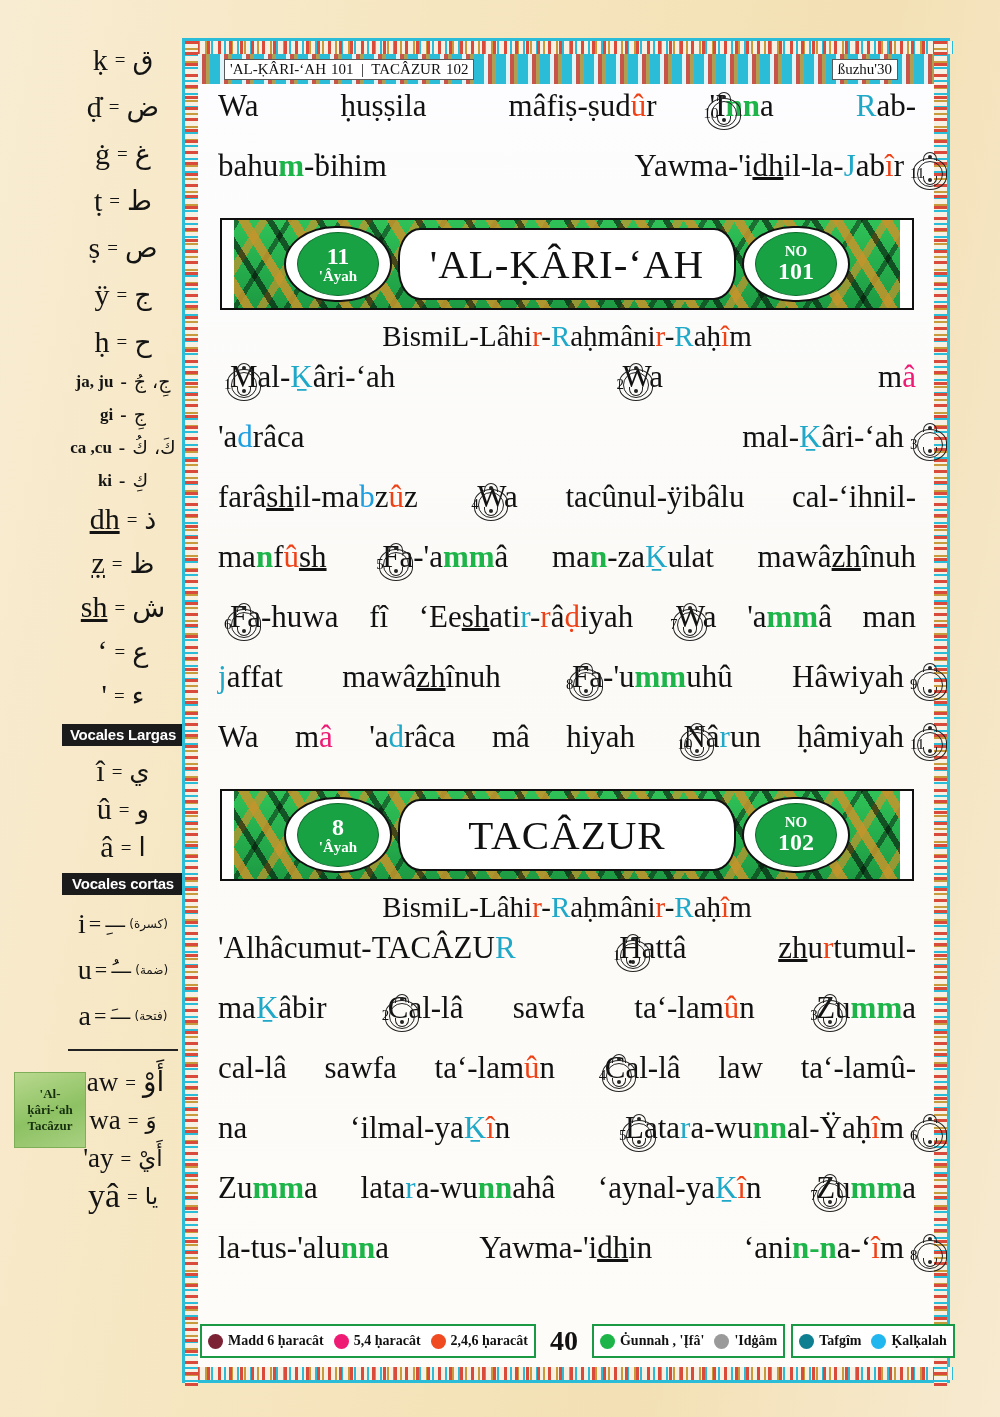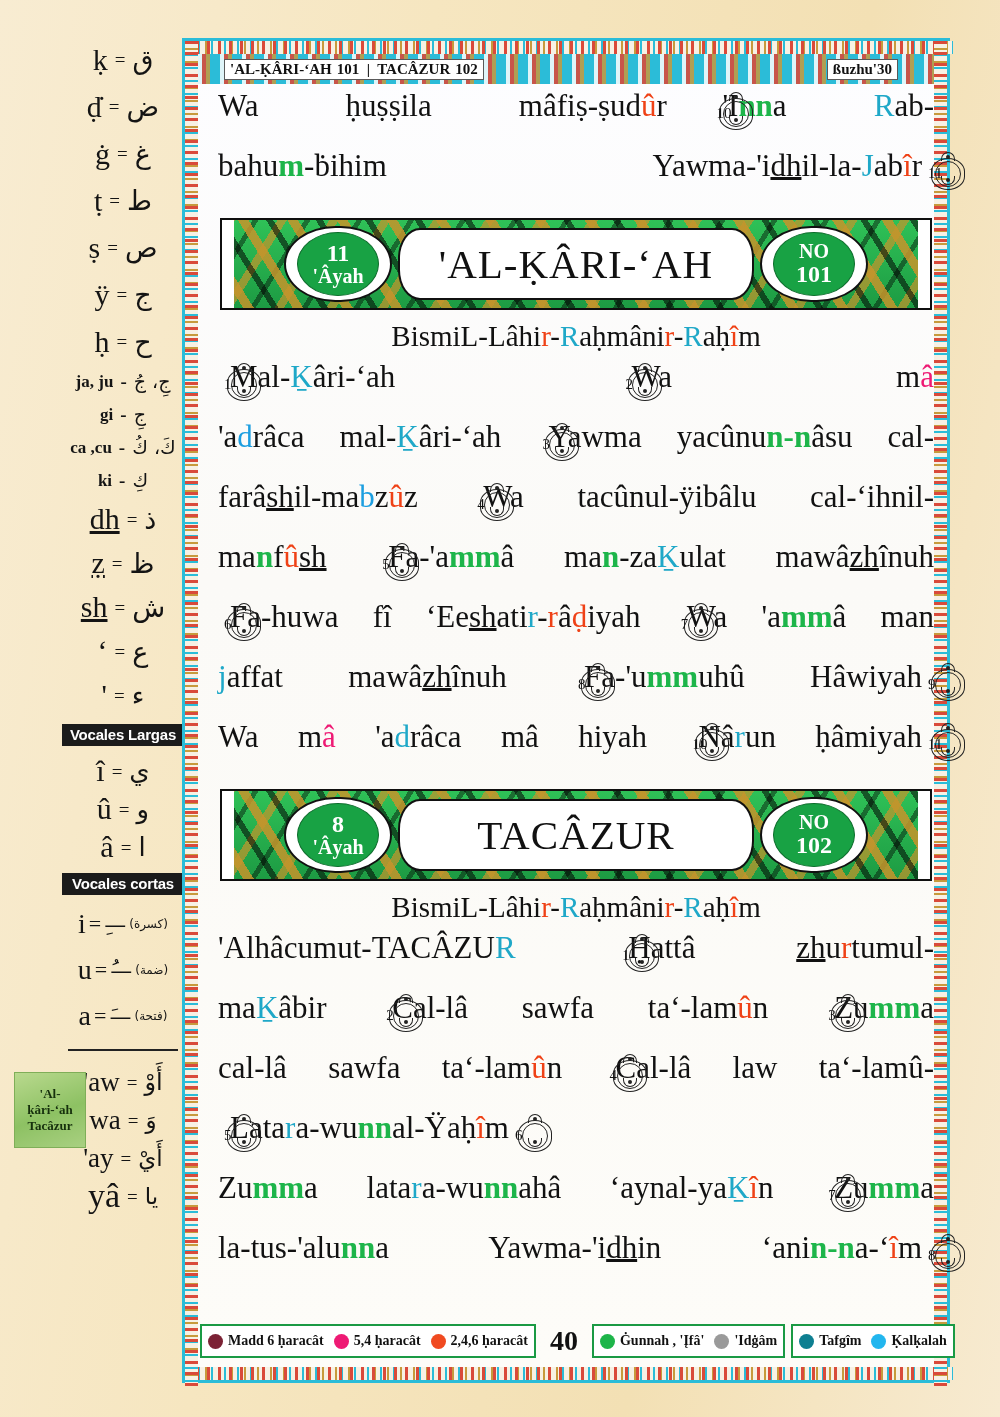--- a/index.html
+++ b/index.html
@@ -112,29 +112,29 @@
     background-color: #2bbcd8;
     background-image:
       repeating-linear-gradient(90deg,
         rgba(255,255,255,.85) 0 4px, rgba(217,74,58,.9) 4px 8px,
         rgba(199,154,60,.85) 8px 12px, rgba(43,188,216,0) 12px 22px);
     display: flex; align-items: center;
     font-family: "Liberation Serif", serif;
   }
   .hdrbox {
     background: #ffffff; border: 1px solid #5a5a5a;
-    font-size: 15px; font-weight: bold; color: #111;
+    font-size: 15px; font-weight: normal; color: #111;
     padding: 2px 5px; line-height: 1; white-space: nowrap;
   }
   #hdr-left  { margin-left: 26px; }
   #hdr-right { position: absolute; right: 36px; }
   .hdr-num { margin-left: 5px; }
 
   
-  #body { padding: 6px 0 0 20px; }
+  #body { padding: 6px 18px 0 20px; }
   .line {
     font-size: 31px; color: #111;
     line-height: 1.0; letter-spacing: 0px;
     white-space: nowrap; height: 60px;
     display: flex; align-items: center;
   }
   .line.just { display: block; text-align: justify; text-align-last: justify; }
   .line.just > span { display: inline; }
 
   .c-green { color: #1db54a; font-weight: bold; }
@@ -214,21 +214,21 @@
   }
   .banner .ovbox.l { left: 62px; } .banner .ovbox.r { right: 62px; }
   .banner .oval {
     width: 82px; height: 64px; border-radius: 50%;
     background: #18a244; border: 1.5px solid #0d6d2c;
     display: flex; flex-direction: column;
     align-items: center; justify-content: center;
     color: #ffffff; line-height: 1.05;
   }
   .banner .oval .big  { font-size: 24px; font-weight: bold; }
-  .banner .oval .sml  { font-size: 20px; font-weight: bold; }
+  .banner .oval .sml  { font-size: 15px; font-weight: bold; }
 
   
   .basmala {
     text-align: center; font-size: 29px; color: #111;
     margin: 10px 0 8px 0; font-weight: normal; letter-spacing: 0px;
   }
 
   
   #footer {
     position: absolute; left: 0; right: 16px; bottom: 0;
@@ -376,21 +376,21 @@
       <span class="eqm">=</span>
       <span class="mark">—َ</span>
       <span class="par">(فتحة)</span>
     </div>
 
     <div class="hrule"></div>
 
     <div class="kr t2 med">
       <span class="lat" style="font-size:27px">'aw</span>
       <span class="eq">=</span>
-      <span class="ar" style="font-size:24px">أَوْ</span>
+      <span class="ar" style="font-size:28px">أَوْ</span>
     </div>
     <div class="kr t2 med">
       <span class="lat" style="font-size:27px">wa</span>
       <span class="eq">=</span>
       <span class="ar" style="font-size:23px">وَ</span>
     </div>
     <div class="kr t2 med">
       <span class="lat" style="font-size:27px">'ay</span>
       <span class="eq">=</span>
       <span class="ar" style="font-size:23px">أَيْ</span>
@@ -477,21 +477,20 @@
         <div class="line just">
           <span class="ayah"><span class="tip-t"></span><span class="dot-t"></span><span class="hex"></span><span class="hex2"></span><span class="num">1</span><span class="dot-b"></span><span class="tip-b"></span></span>
           <span>Mal-<span class="c-cyan">Ḵ</span>âri-‘ah</span>
           <span class="ayah"><span class="tip-t"></span><span class="dot-t"></span><span class="hex"></span><span class="hex2"></span><span class="num">2</span><span class="dot-b"></span><span class="tip-b"></span></span>
           <span>Wa m<span class="c-pink">â</span></span>
         </div>
 
         <div class="line just">
           <span>'a<span class="c-blue">d</span>râca mal-<span class="c-cyan">Ḵ</span>âri-‘ah</span>
           <span class="ayah"><span class="tip-t"></span><span class="dot-t"></span><span class="hex"></span><span class="hex2"></span><span class="num">3</span><span class="dot-b"></span><span class="tip-b"></span></span>
-          <span>Yawma yacûnu<span class="c-green">n-n</span>âsu cal-</span>
         </div>
 
         <div class="line just">
           <span>farâ<span class="udl">sh</span>il-ma<span class="c-blue">b</span>z<span class="c-red">û</span>z</span>
           <span class="ayah"><span class="tip-t"></span><span class="dot-t"></span><span class="hex"></span><span class="hex2"></span><span class="num">4</span><span class="dot-b"></span><span class="tip-b"></span></span>
           <span>Wa tacûnul-ÿibâlu cal-‘ihnil-</span>
         </div>
 
         <div class="line just">
           <span>ma<span class="c-green">n</span>f<span class="c-red">û</span><span class="udl">sh</span></span>
@@ -558,20 +557,21 @@
           <span>Zu<span class="c-green">mm</span>a</span>
         </div>
 
         <div class="line just">
           <span>cal-lâ sawfa ta‘-lam<span class="c-red">û</span>n</span>
           <span class="ayah"><span class="tip-t"></span><span class="dot-t"></span><span class="hex"></span><span class="hex2"></span><span class="num">4</span><span class="dot-b"></span><span class="tip-b"></span></span>
           <span>Cal-lâ law ta‘-lamû-</span>
         </div>
 
         <div class="line just">
+          <span>na ‘ilmal-ya<span class="c-cyan">Ḵ</span><span class="c-red">î</span>n</span>
           <span class="ayah"><span class="tip-t"></span><span class="dot-t"></span><span class="hex"></span><span class="hex2"></span><span class="num">5</span><span class="dot-b"></span><span class="tip-b"></span></span>
           <span>Lata<span class="c-cyan">r</span>a-wu<span class="c-green">nn</span>al-Ÿaḥ<span class="c-red">î</span>m</span>
           <span class="ayah"><span class="tip-t"></span><span class="dot-t"></span><span class="hex"></span><span class="hex2"></span><span class="num">6</span><span class="dot-b"></span><span class="tip-b"></span></span>
         </div>
 
         <div class="line just">
           <span>Zu<span class="c-green">mm</span>a lata<span class="c-cyan">r</span>a-wu<span class="c-green">nn</span>ahâ ‘aynal-ya<span class="c-cyan">Ḵ</span><span class="c-red">î</span>n</span>
           <span class="ayah"><span class="tip-t"></span><span class="dot-t"></span><span class="hex"></span><span class="hex2"></span><span class="num">7</span><span class="dot-b"></span><span class="tip-b"></span></span>
           <span>Zu<span class="c-green">mm</span>a</span>
         </div>

